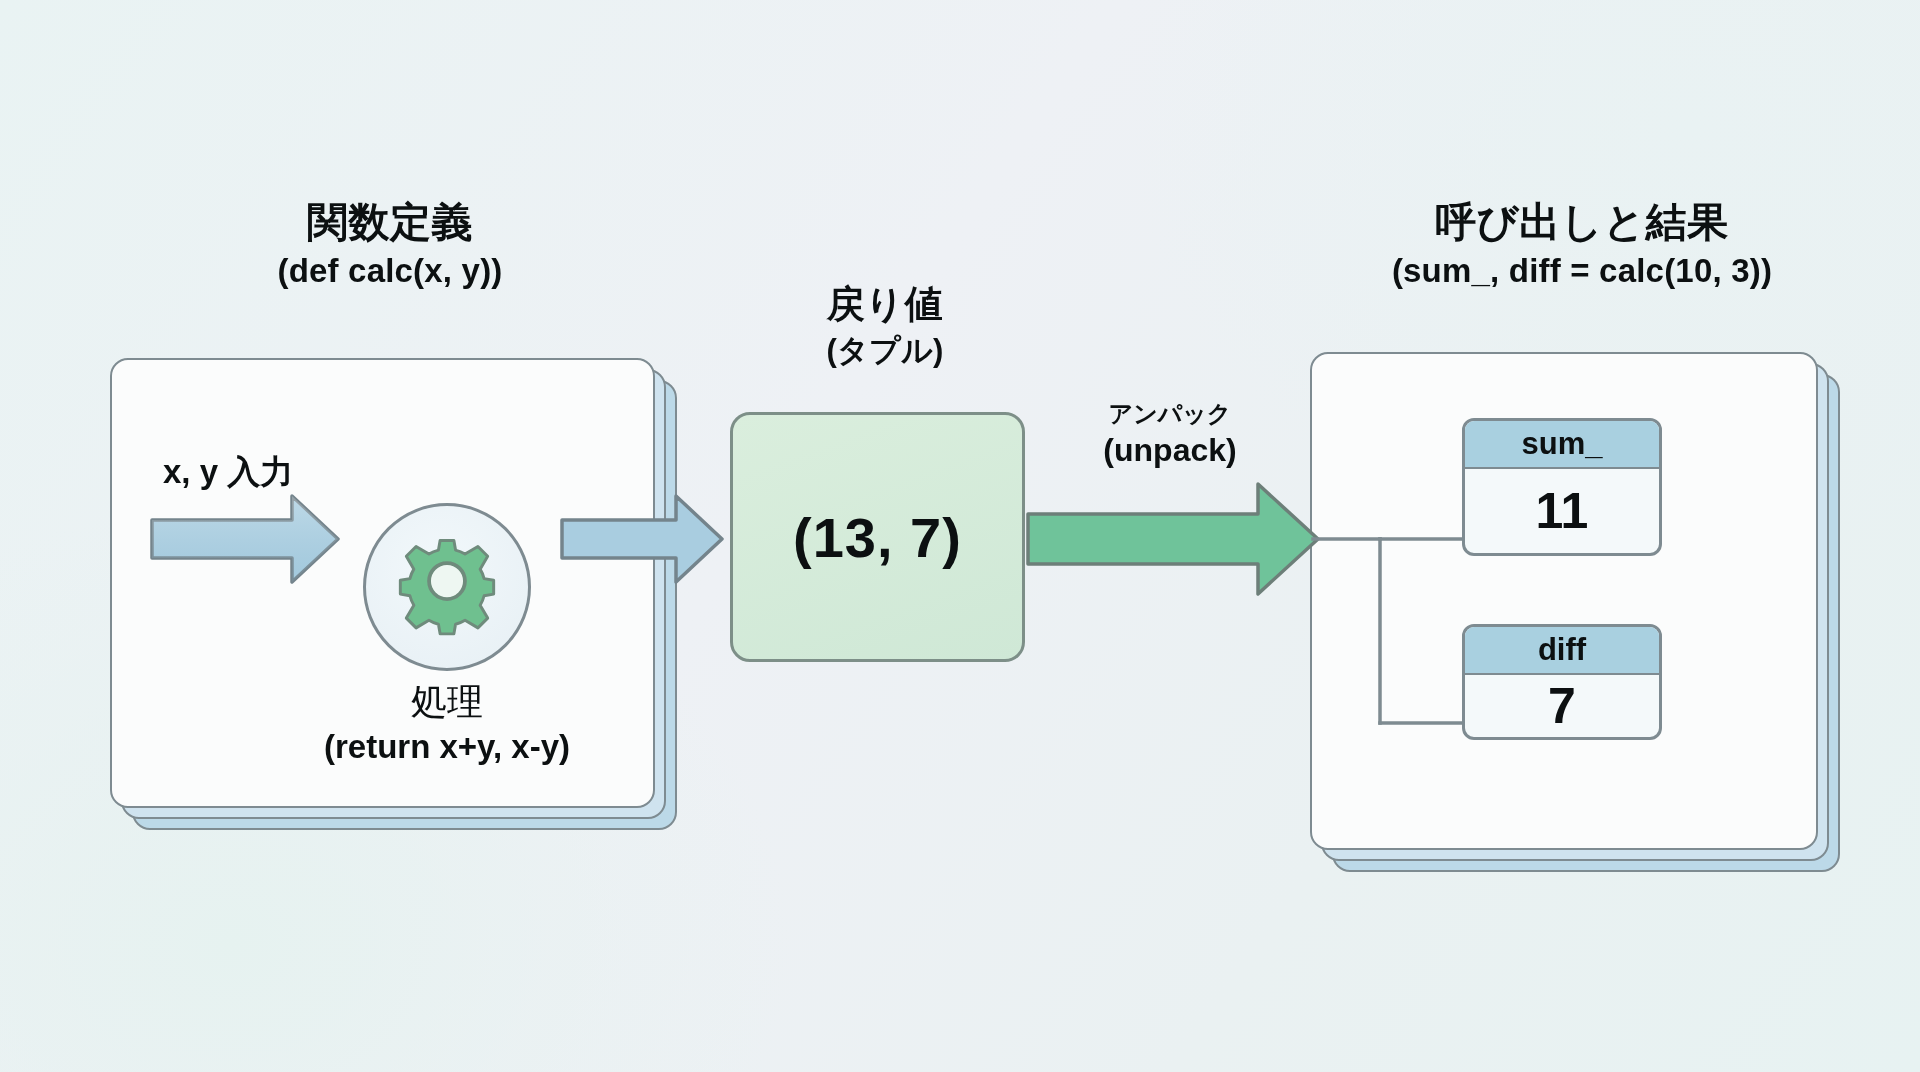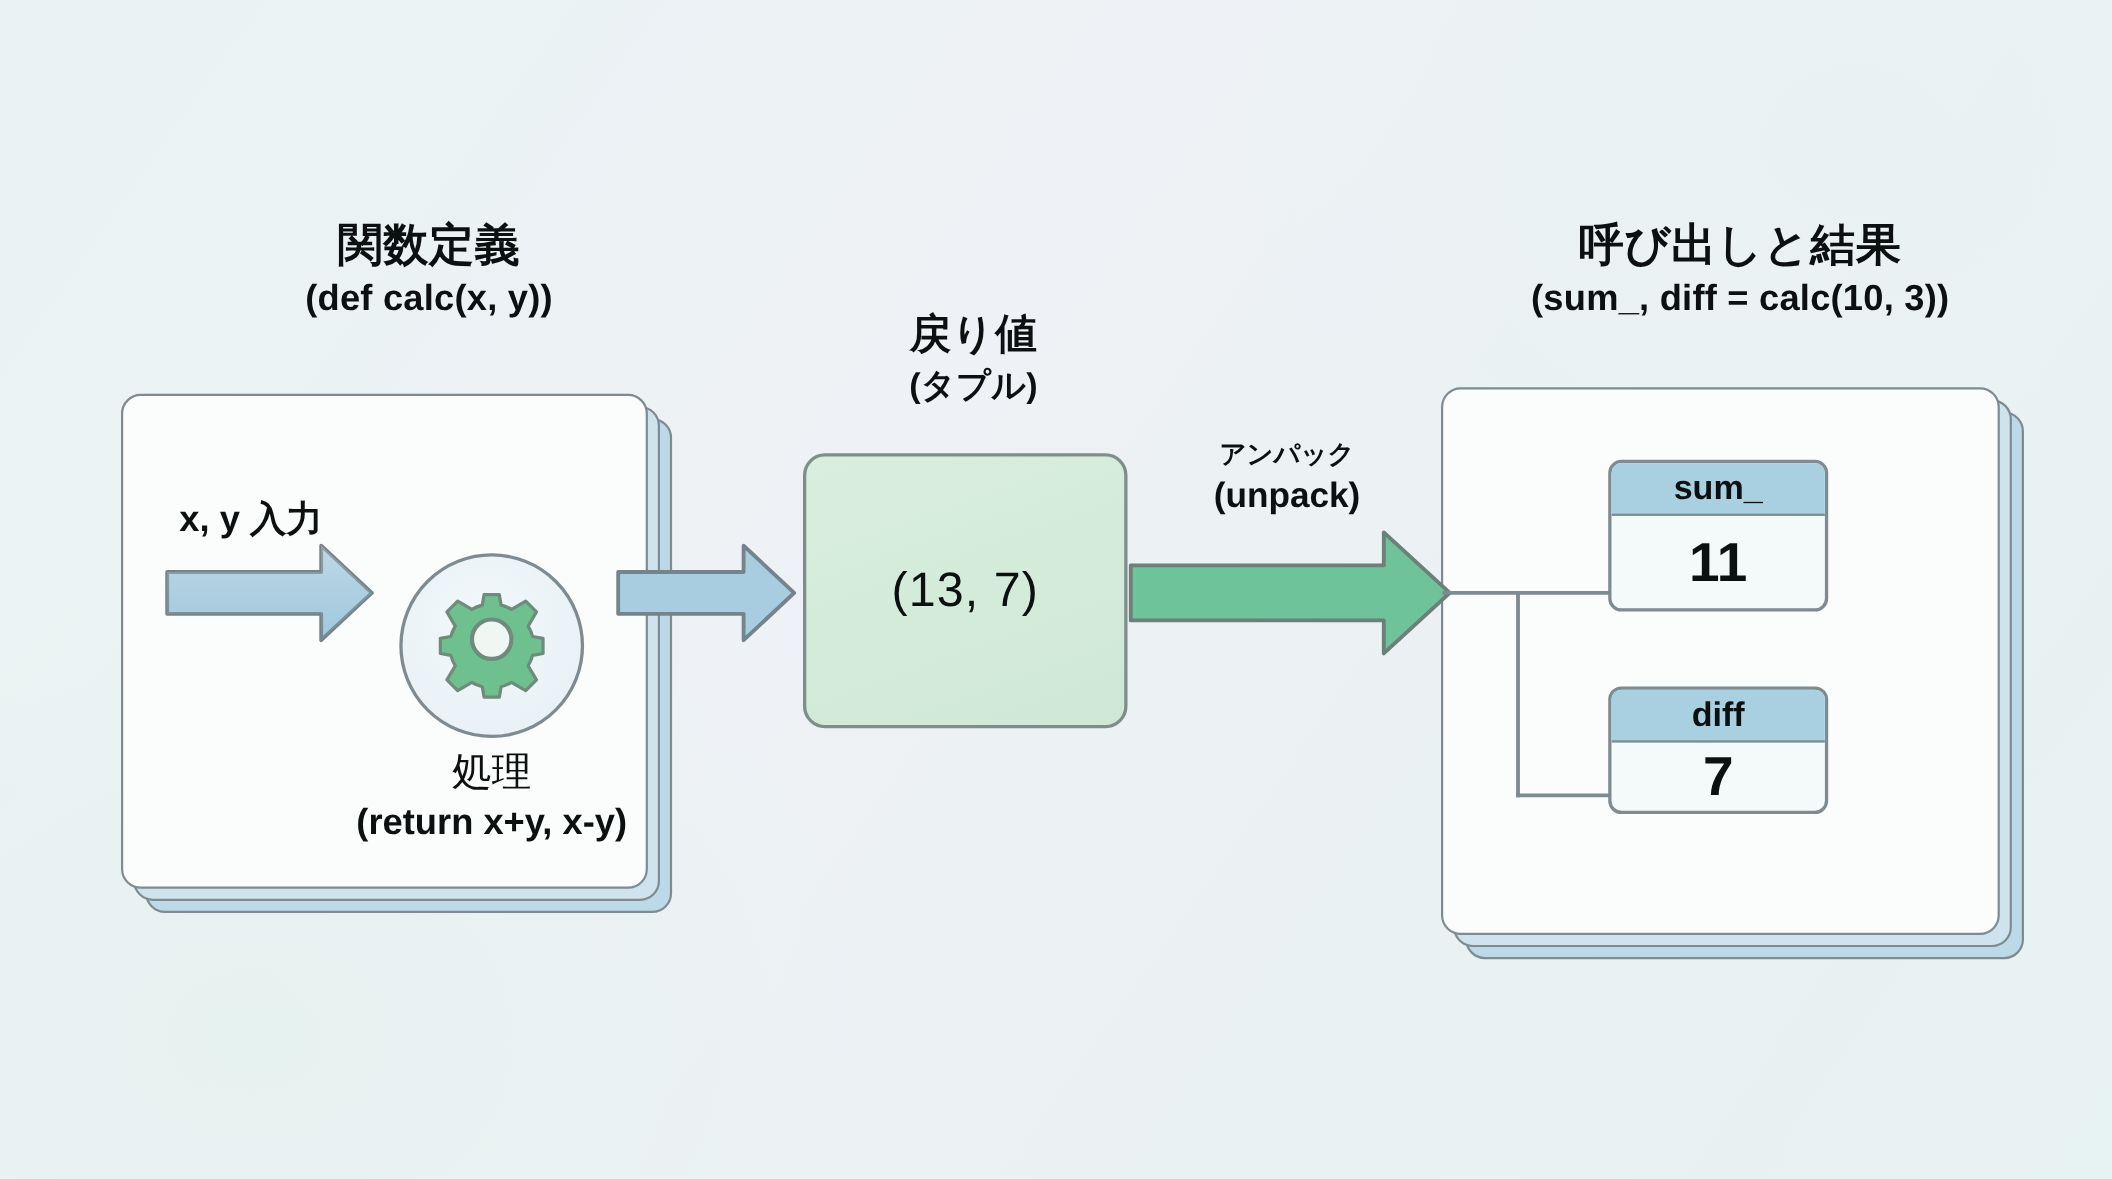--- a/index.html
+++ b/index.html
@@ -122,22 +122,22 @@
     position: absolute;
     border: 3px solid #7d8f88;
     border-radius: 20px;
     background: linear-gradient(160deg, #daeedd 0%, #cfe8d6 100%);
     box-sizing: border-box;
     display: flex;
     align-items: center;
     justify-content: center;
   }
   .tuple-box .tuple-text {
-    font-size: 44px;
-    font-weight: 400;
+    font-size: 56px;
+    font-weight: 700;
     color: #0c1011;
     letter-spacing: 1px;
   }
 
   
   .var-box {
     position: absolute;
     border: 3px solid #7e8b91;
     border-radius: 12px;
     box-sizing: border-box;
@@ -197,21 +197,21 @@
   <div class="heading" style="left: 110px; top: 198px; width: 560px;">
     <span class="h-main">関数定義</span>
     <span class="h-sub">(def calc(x, y))</span>
   </div>
 
   <div class="heading" style="left: 1282px; top: 198px; width: 600px;">
     <span class="h-main">呼び出しと結果</span>
     <span class="h-sub">(sum_, diff = calc(10, 3))</span>
   </div>
 
-  <div class="card-stack" style="left: 110px; top: 358px; width: 479px; height: 450px;">
+  <div class="card-stack" style="left: 110px; top: 358px; width: 545px; height: 450px;">
     <div class="sheet back2"></div>
     <div class="sheet back1"></div>
     <div class="sheet front"></div>
 
     <div class="card-body">
 
       <div class="inline-label" style="left: 53px; top: 92px;">x, y 入力</div>
 
       <div class="gear-wrap" style="left: 253px; top: 145px;">
         <svg width="118" height="118" viewBox="0 0 100 100">

